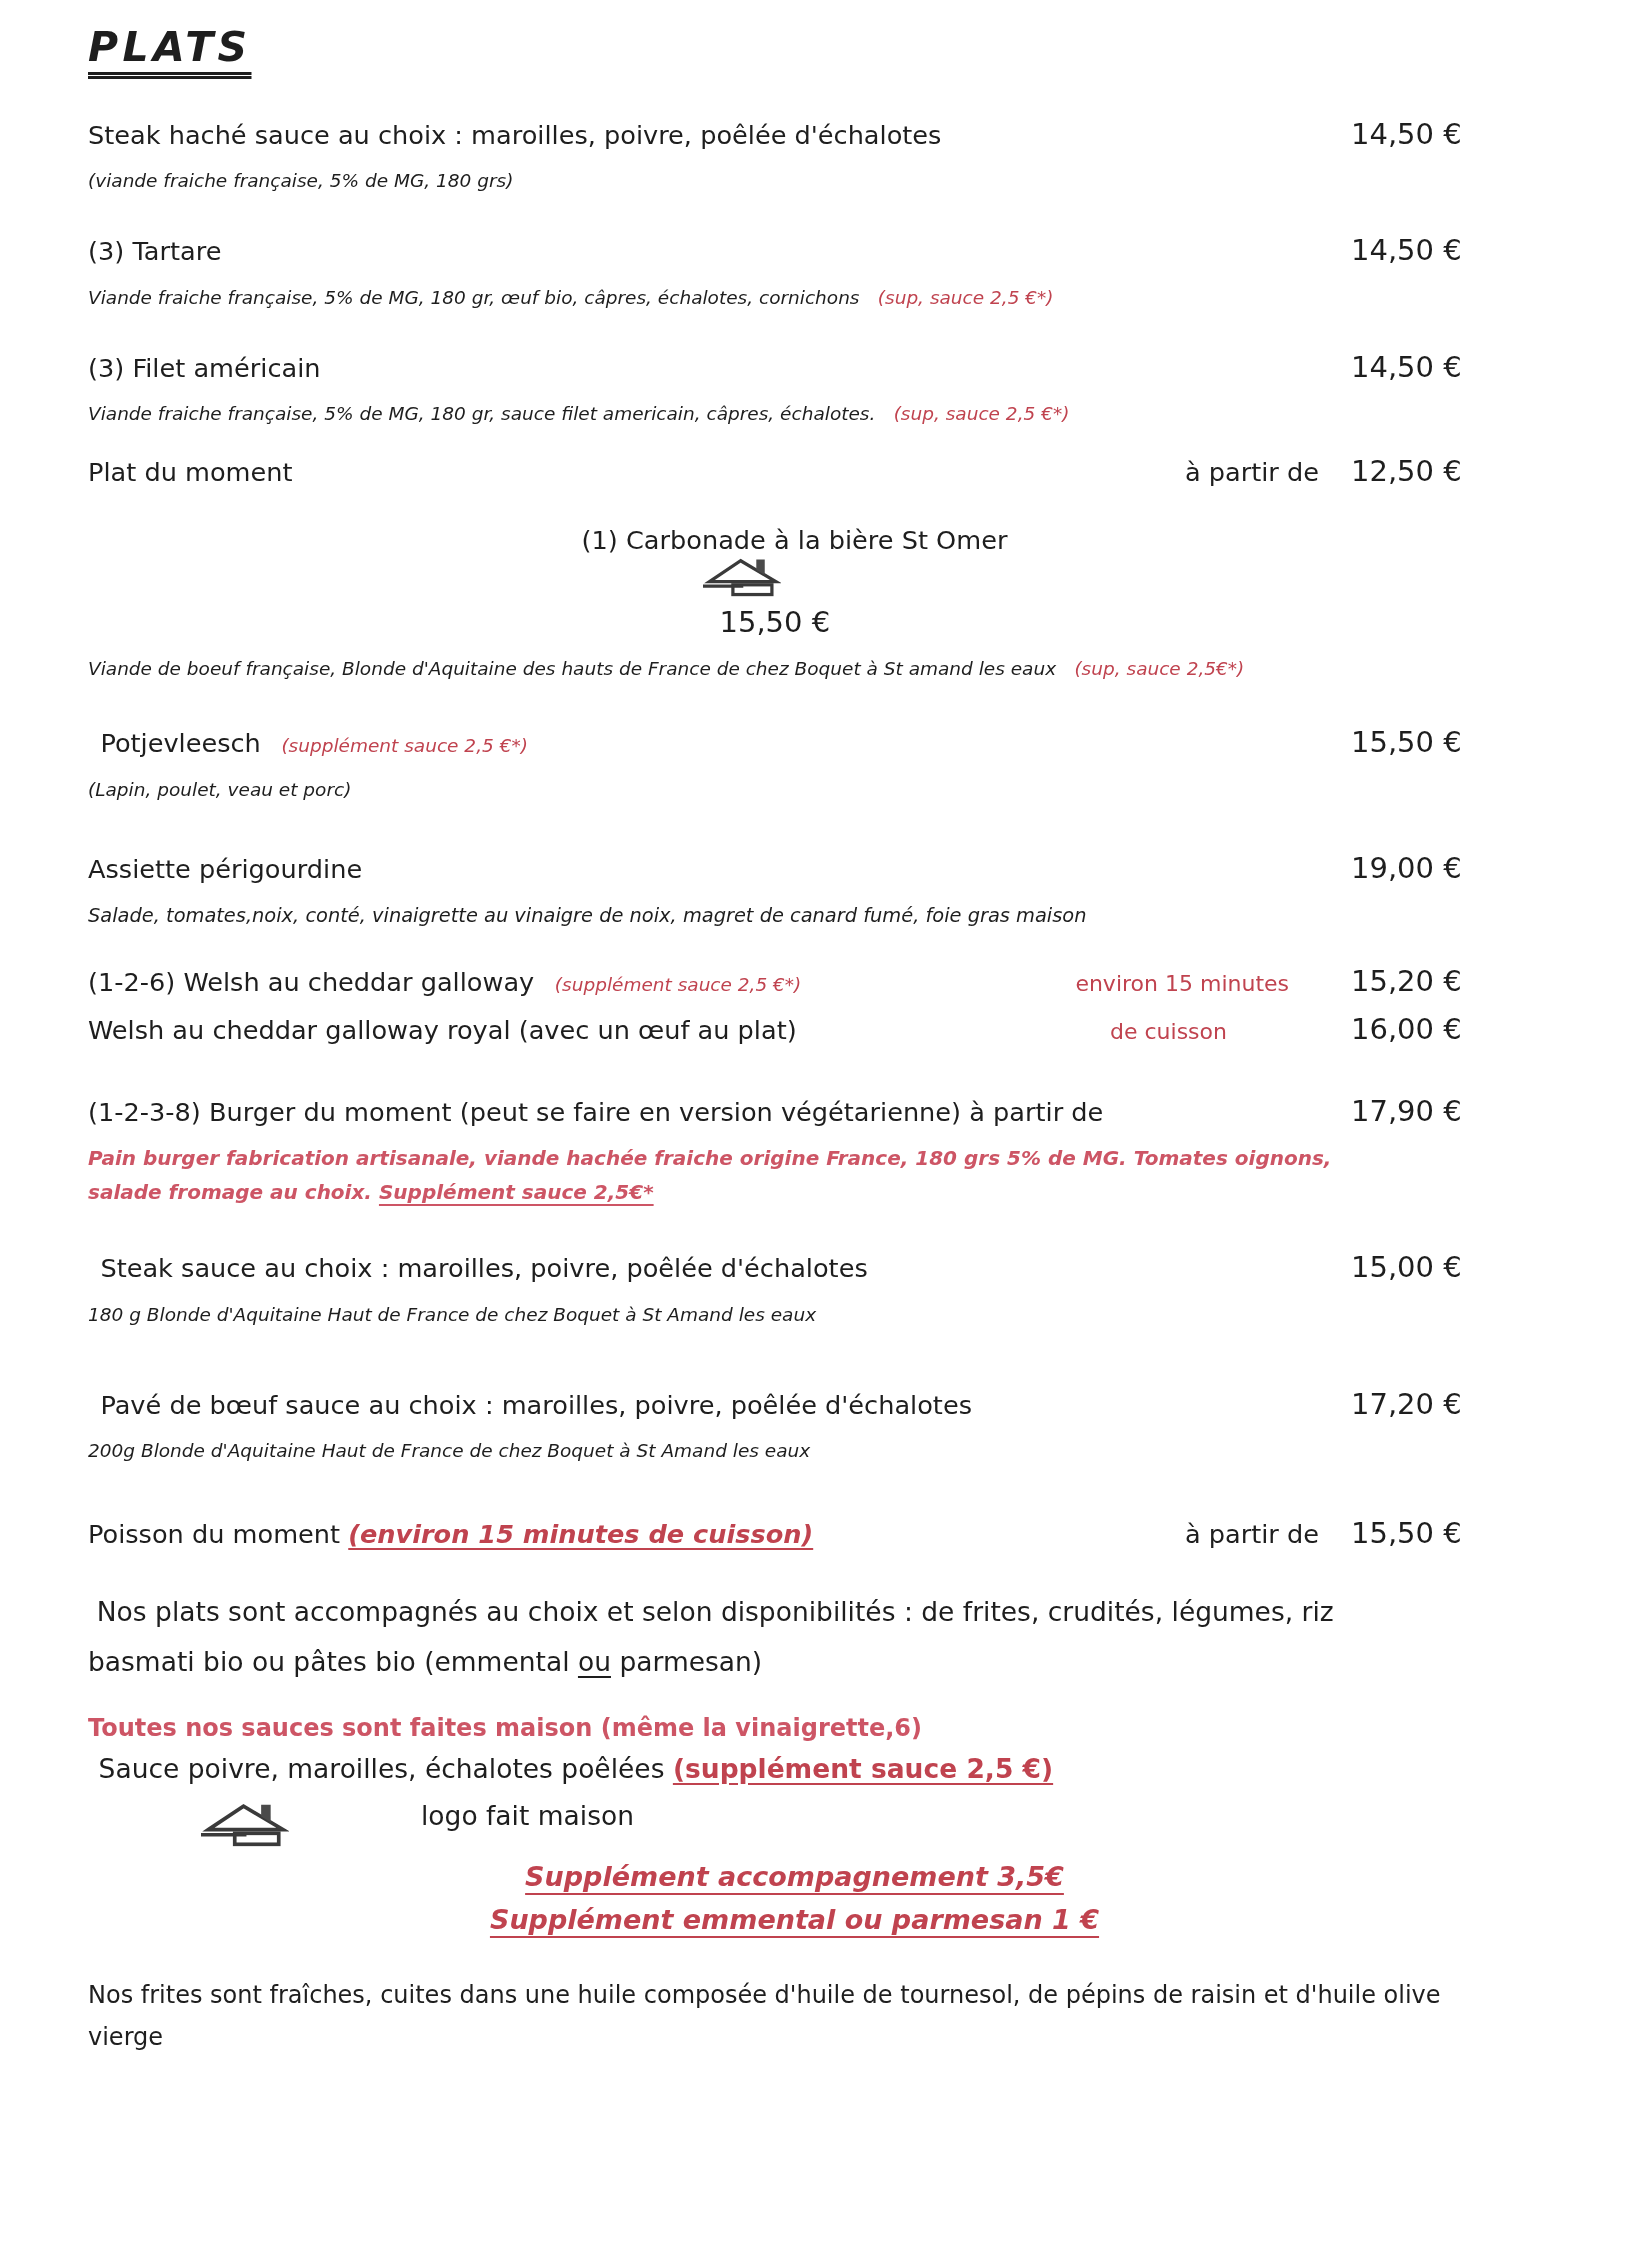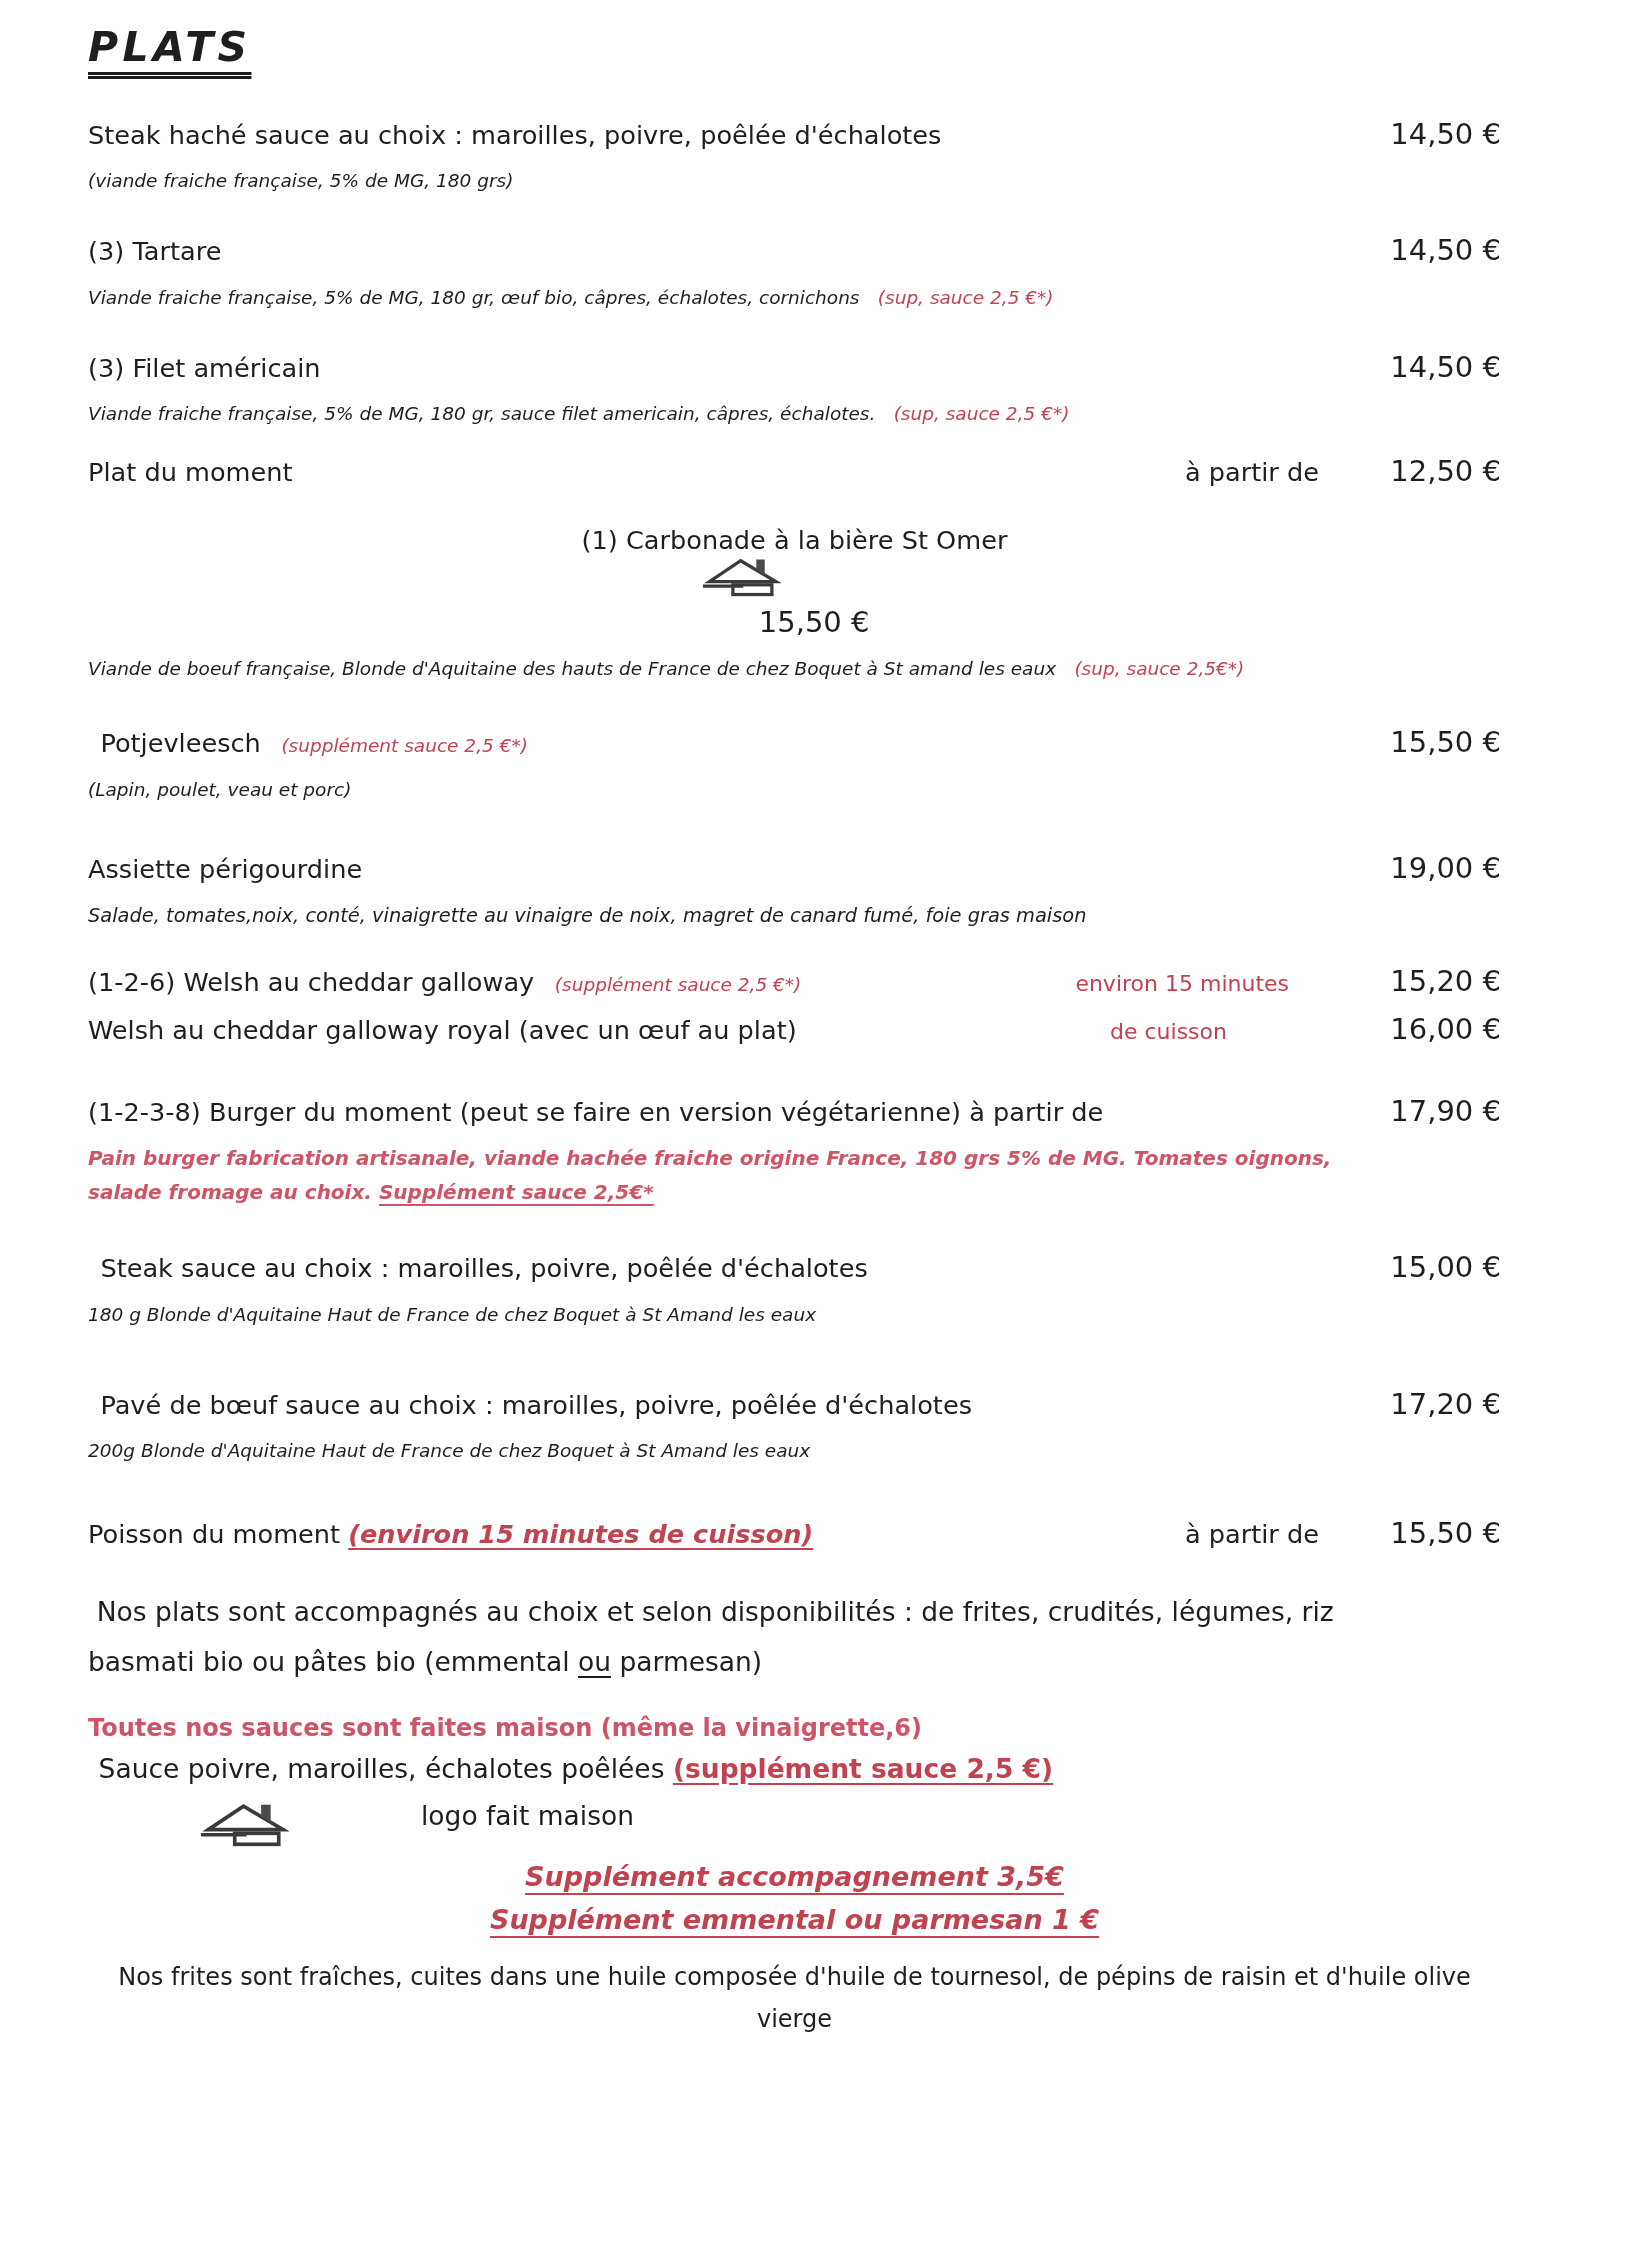--- a/index.html
+++ b/index.html
@@ -26,41 +26,41 @@
     text-decoration-thickness:2.6px;
     text-underline-offset:10.6px;
   }
 
   .row{display:flex;align-items:baseline;}
   .row.center{align-items:center;flex-direction:column;}
   .name{font-size:25.6px;flex:1;white-space:nowrap;}
   .name.pad-sm{padding-left:12.4px;}
   .mid{font-size:25.6px;margin-right:32px;white-space:nowrap;}
   .mid.time{font-size:22px;color:var(--red);margin-right:62px;}
-  .price{font-size:29px;width:150px;text-align:right;white-space:nowrap;flex:none;}
+  .price{font-size:29px;width:150px;text-align:left;white-space:nowrap;flex:none;}
 
   .desc{font-size:18.5px;font-style:italic;margin-top:19.4px;}
   .note{font-size:18.5px;font-style:italic;color:var(--red);margin-left:12.4px;}
   .red{color:var(--red);}
   .pink{color:var(--pink);}
   .u{text-decoration:underline;text-underline-offset:5.3px;text-align:center;}
   .bi{font-weight:bold;font-style:italic;}
 
   .sec{margin-bottom:42px;}
   .logo{display:inline-block;line-height:0;}
 
   .sides{font-size:26.5px;line-height:1.0;}
   .sides .l2{margin-top:23px;}
   .sauces-maison{font-size:24px;font-weight:bold;color:var(--pink);margin:39px 0 10.6px 0;}
   .sauce-line{font-size:26.5px;padding-left:10.6px;}
   .sauce-line .u-note{font-size:26.5px;font-weight:bold;}
   .logo-row{display:flex;margin:16px 0 12.4px 113px;gap:132px;}
   .logo-caption{font-size:26.5px;}
   .supp{font-size:27px;margin:0 0 12.4px 0;text-underline-offset:7px;}
-  .fries{font-size:24px;text-align:center;margin-top:30px;line-height:1.0;}
+  .fries{font-size:24px;text-align:left;margin-top:48px;line-height:1.0;}
   .fries .l2{margin-top:17.6px;}
 </style>
 </head>
 <body>
 
 <div class="page">
 
   <div class="title-wrap">
     <span class="title">PLATS</span>
   </div>

